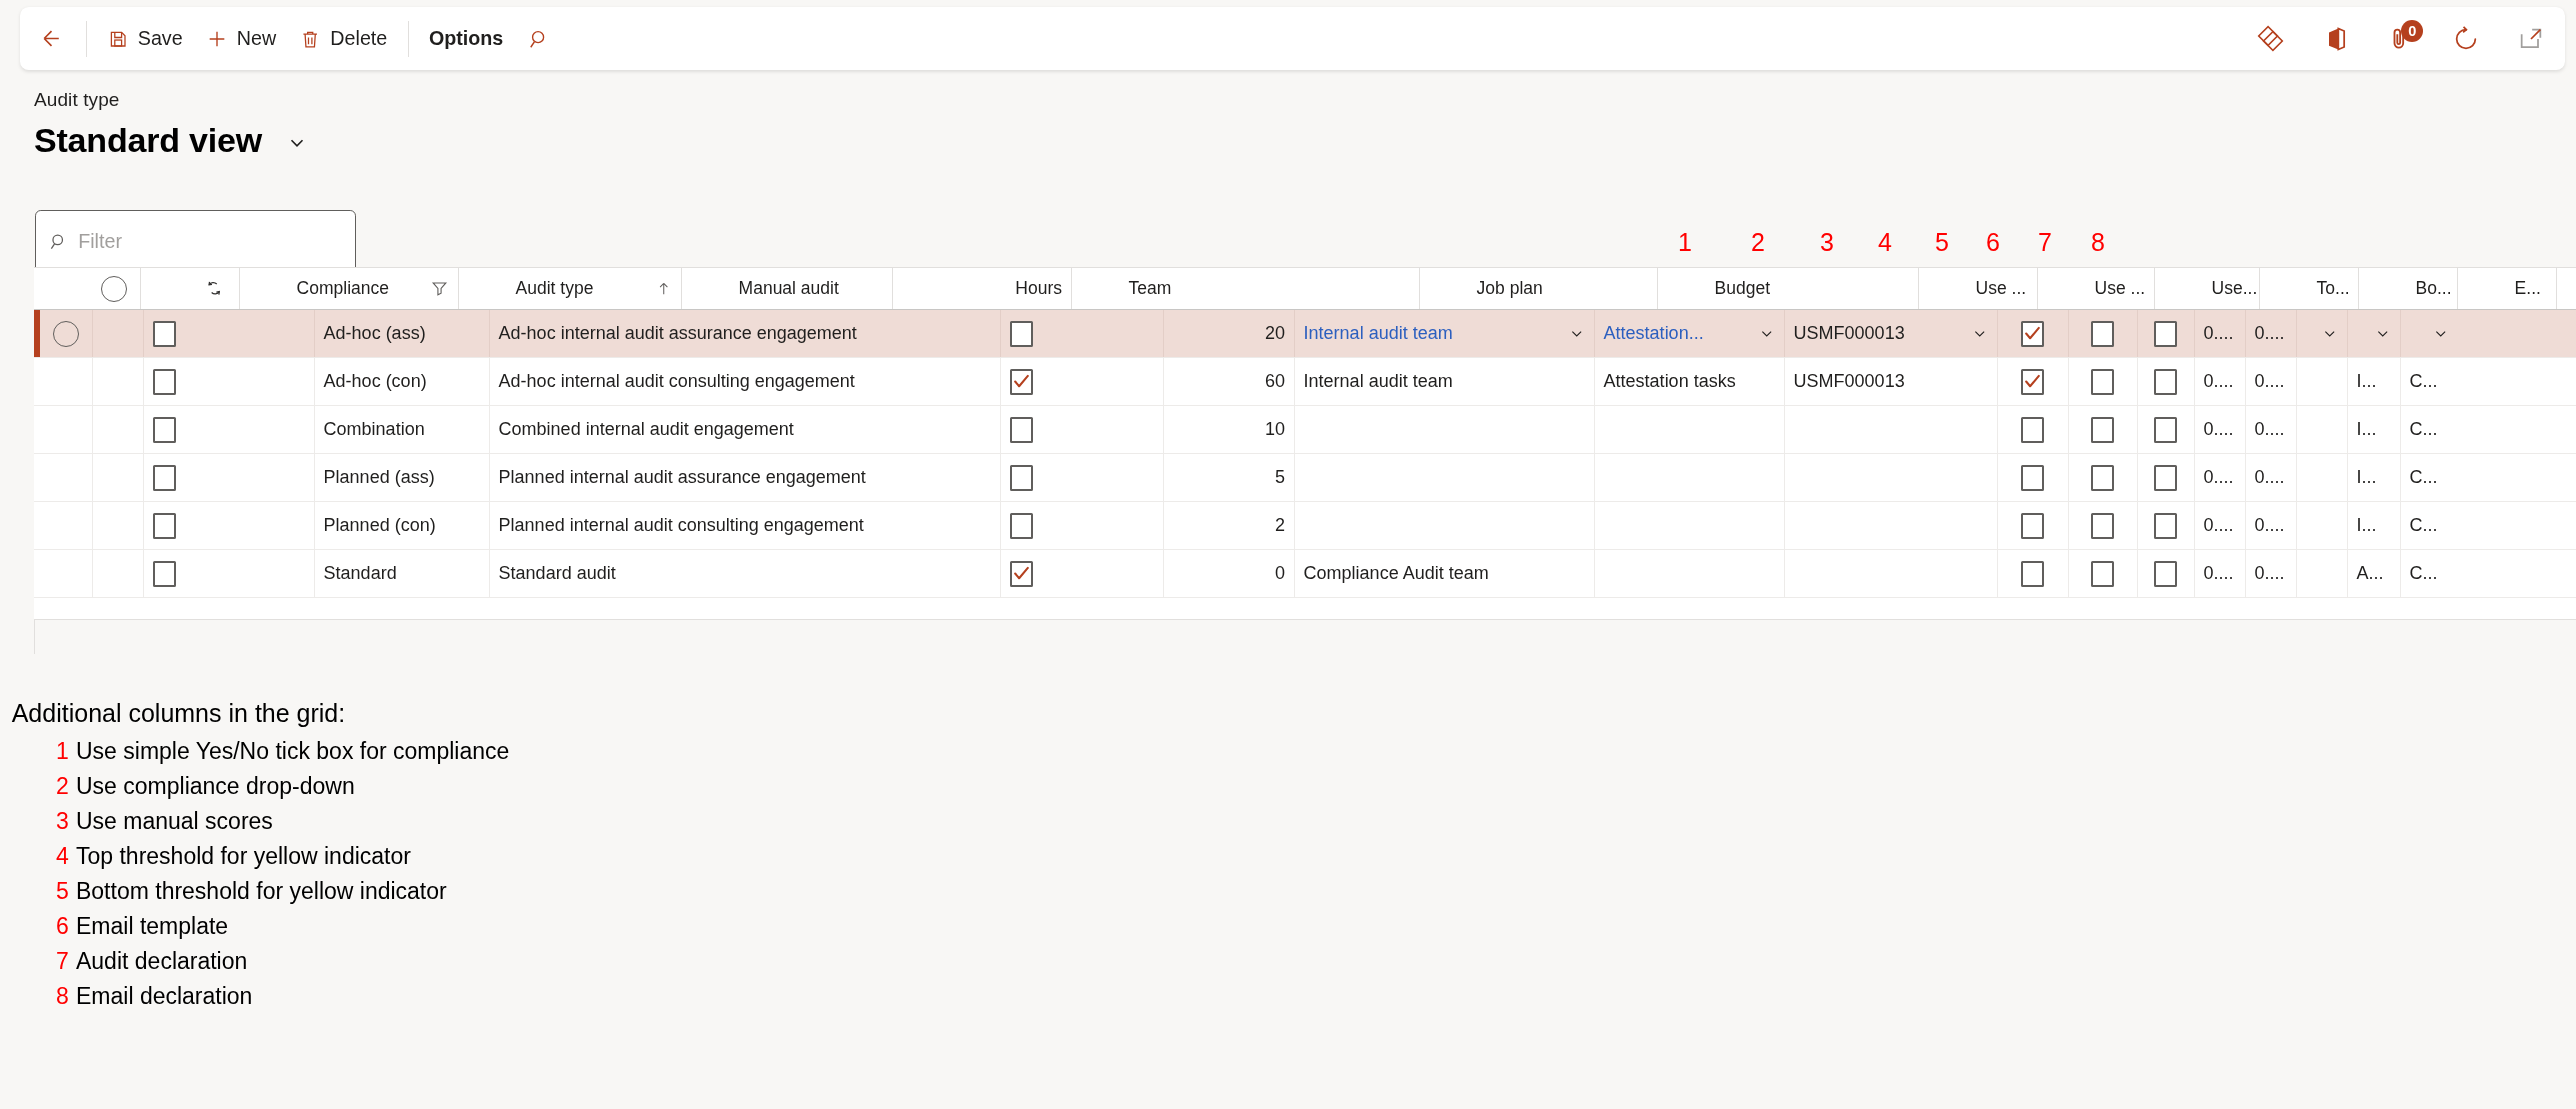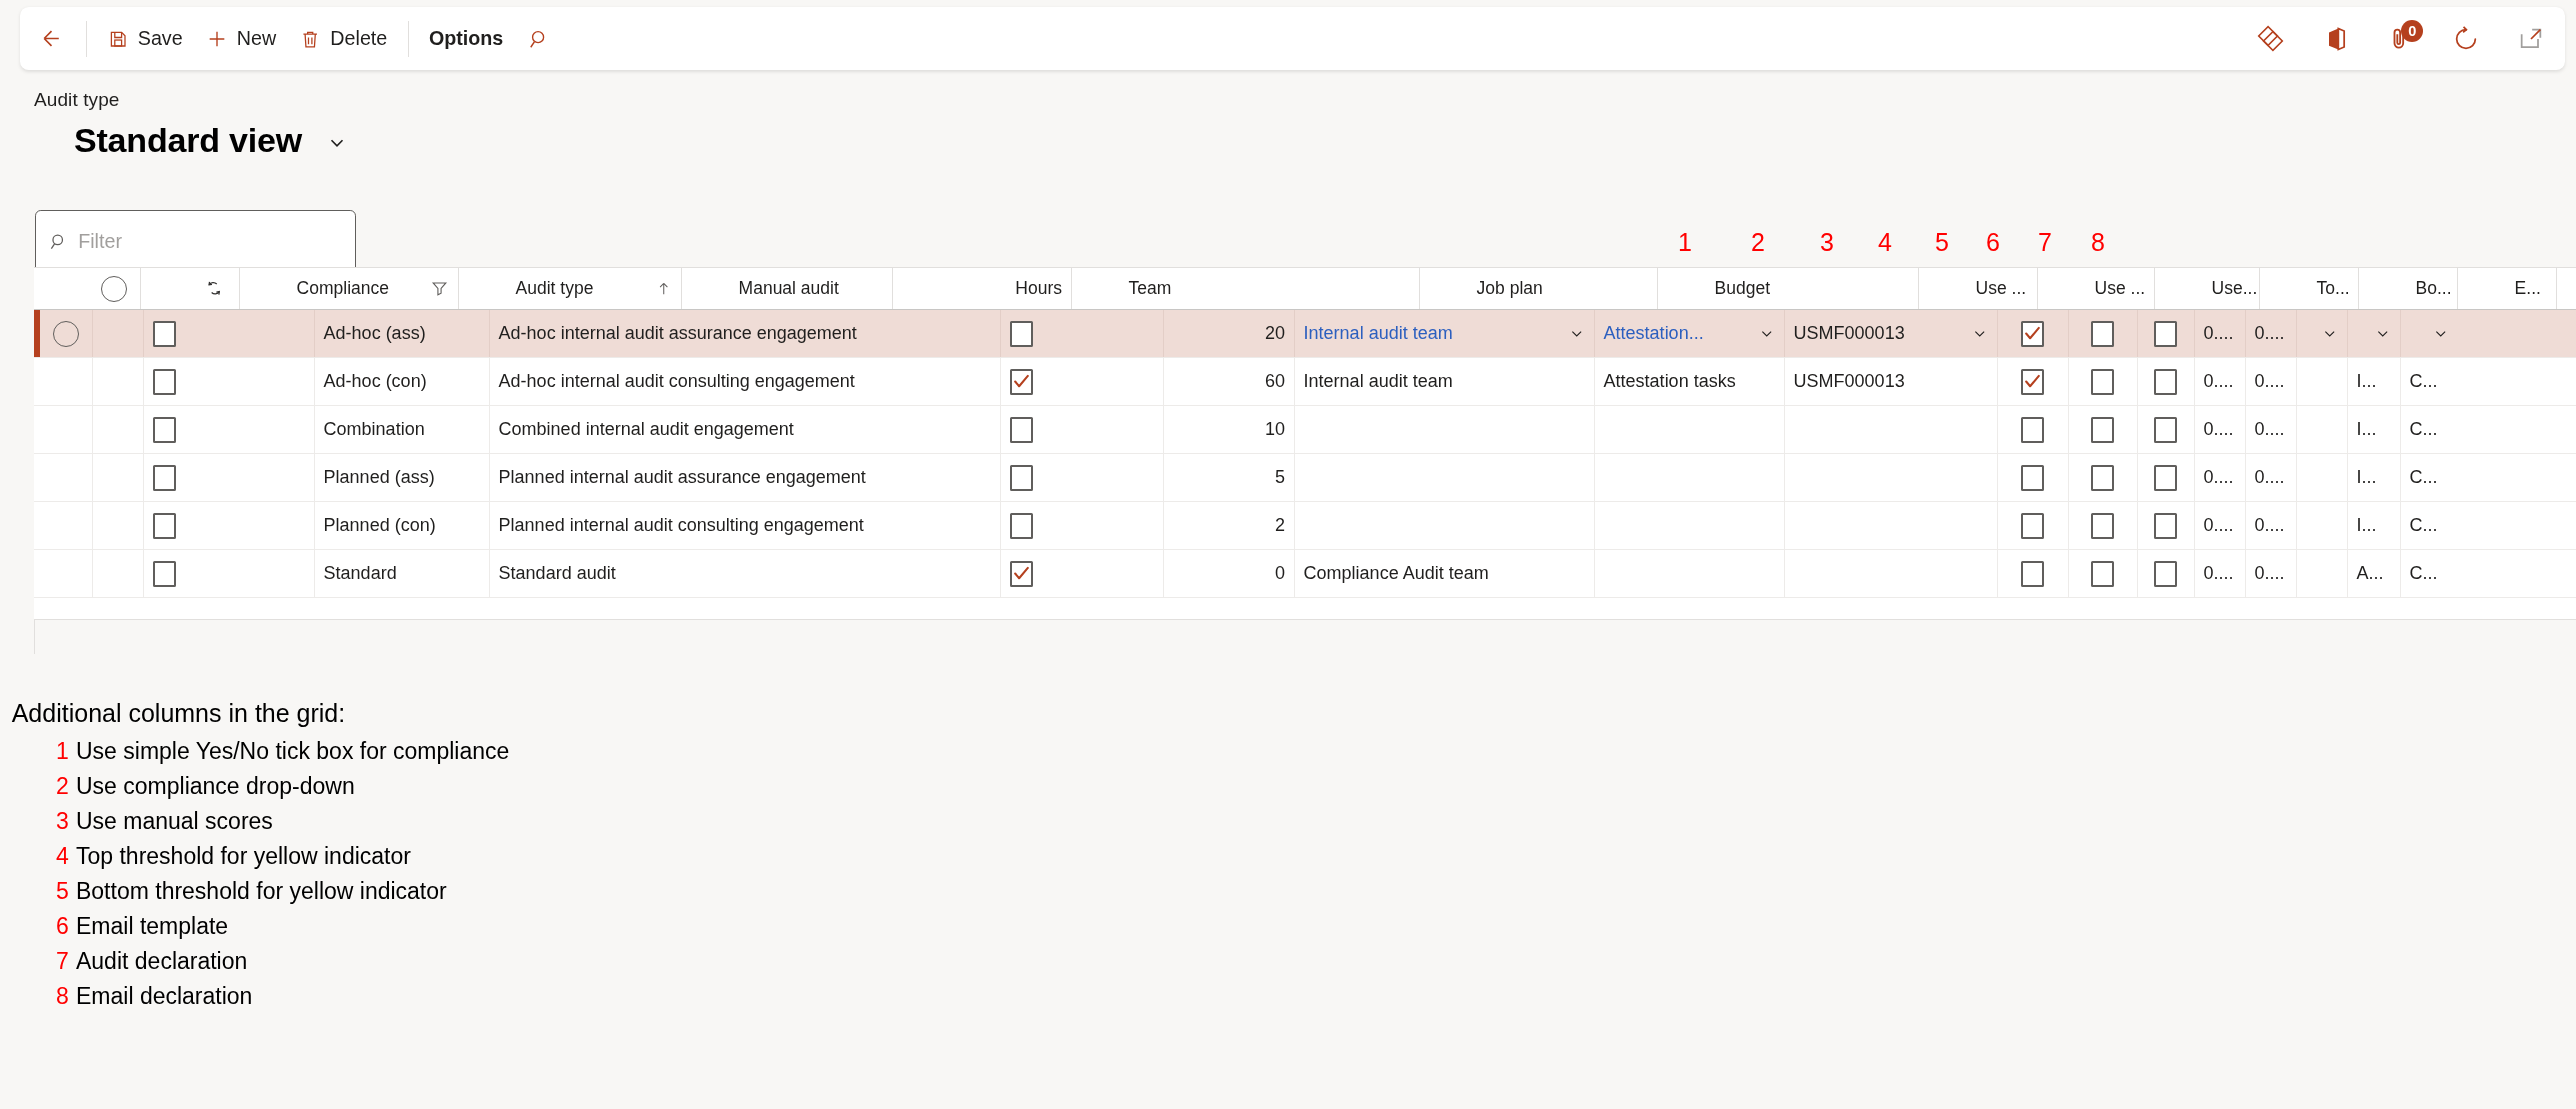--- a/index.html
+++ b/index.html
@@ -43,21 +43,21 @@
     padding: 0 4.4px;
   }
 
   
   .pg-caption {
     position: absolute; left: 34px; top: 89px;
     font-size: 19px; color: #201F1E; letter-spacing: 0.1px;
   }
   .pg-title-row {
     position: absolute; left: 34px; top: 121px;
-    display: flex; align-items: center; gap: 24px; margin-left: 40px;
+    display: flex; align-items: center; gap: 24px;
   }
   .pg-title { font-size: 34px; font-weight: 600; color: #000; letter-spacing: -0.2px; }
   .chev-lg { color: #201F1E; display: flex; align-items: center; padding-top: 5.8px; cursor: pointer; }
 
   
   .filter-box {
     position: absolute; left: 35px; top: 210px;
     width: 321px; height: 63px;
     border: 0.7px solid #605E5C; border-radius: 5.8px;
     background: #FFFFFF;

